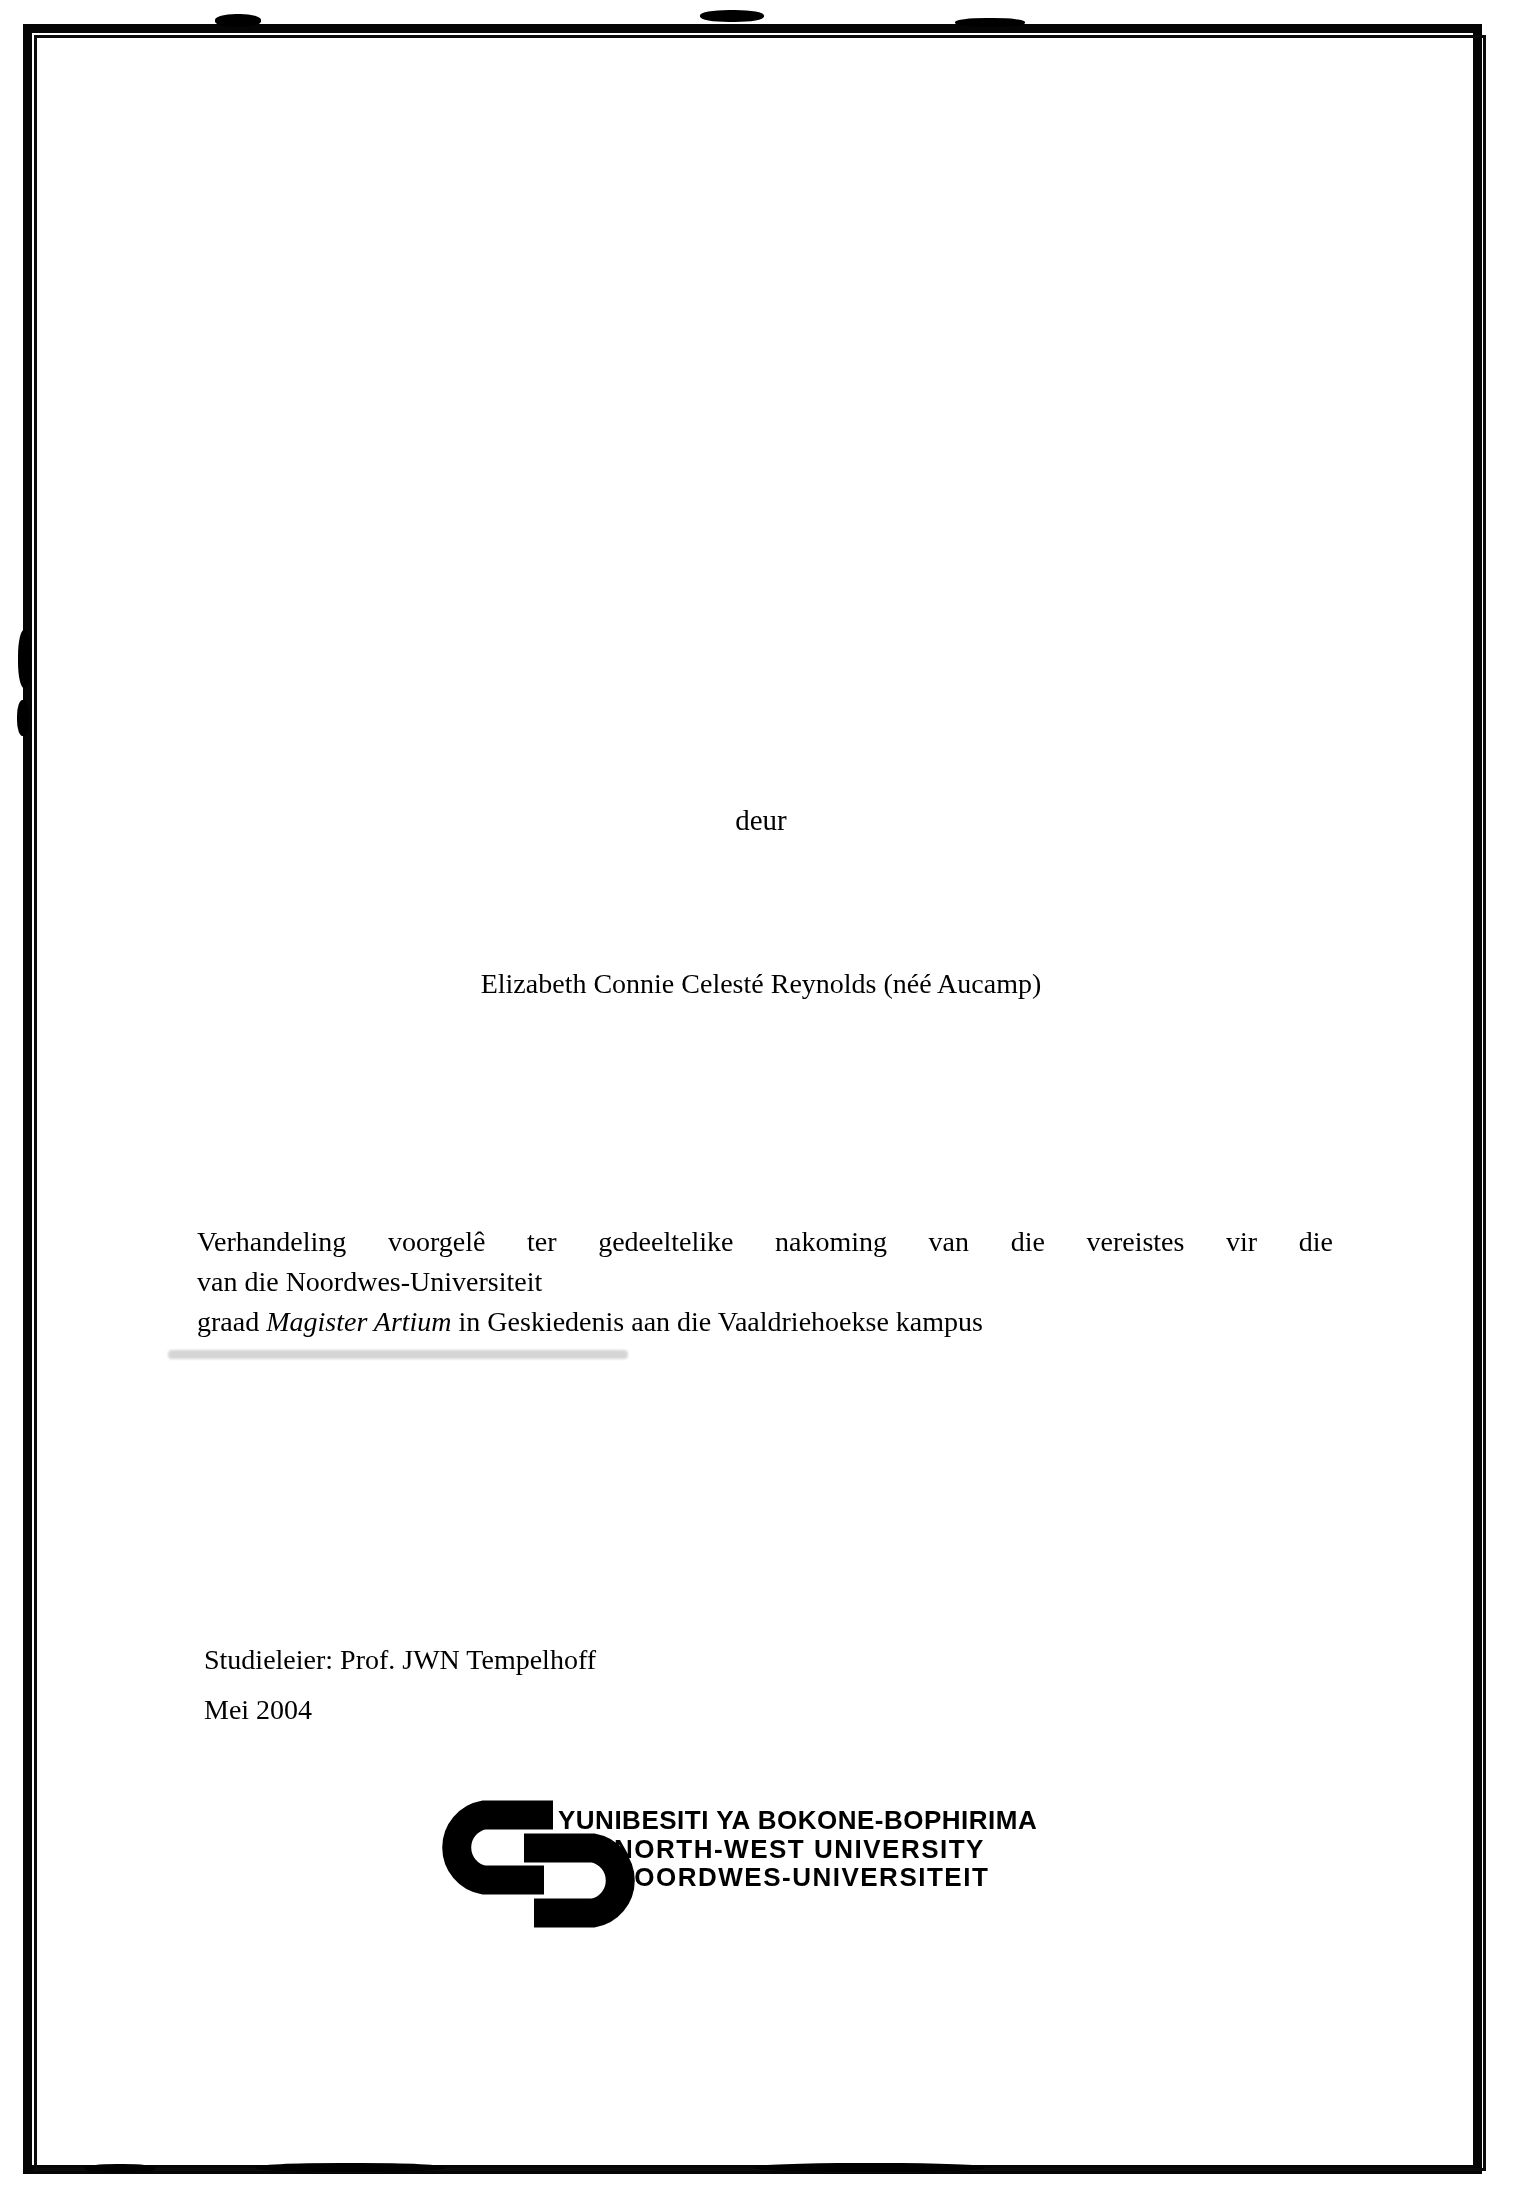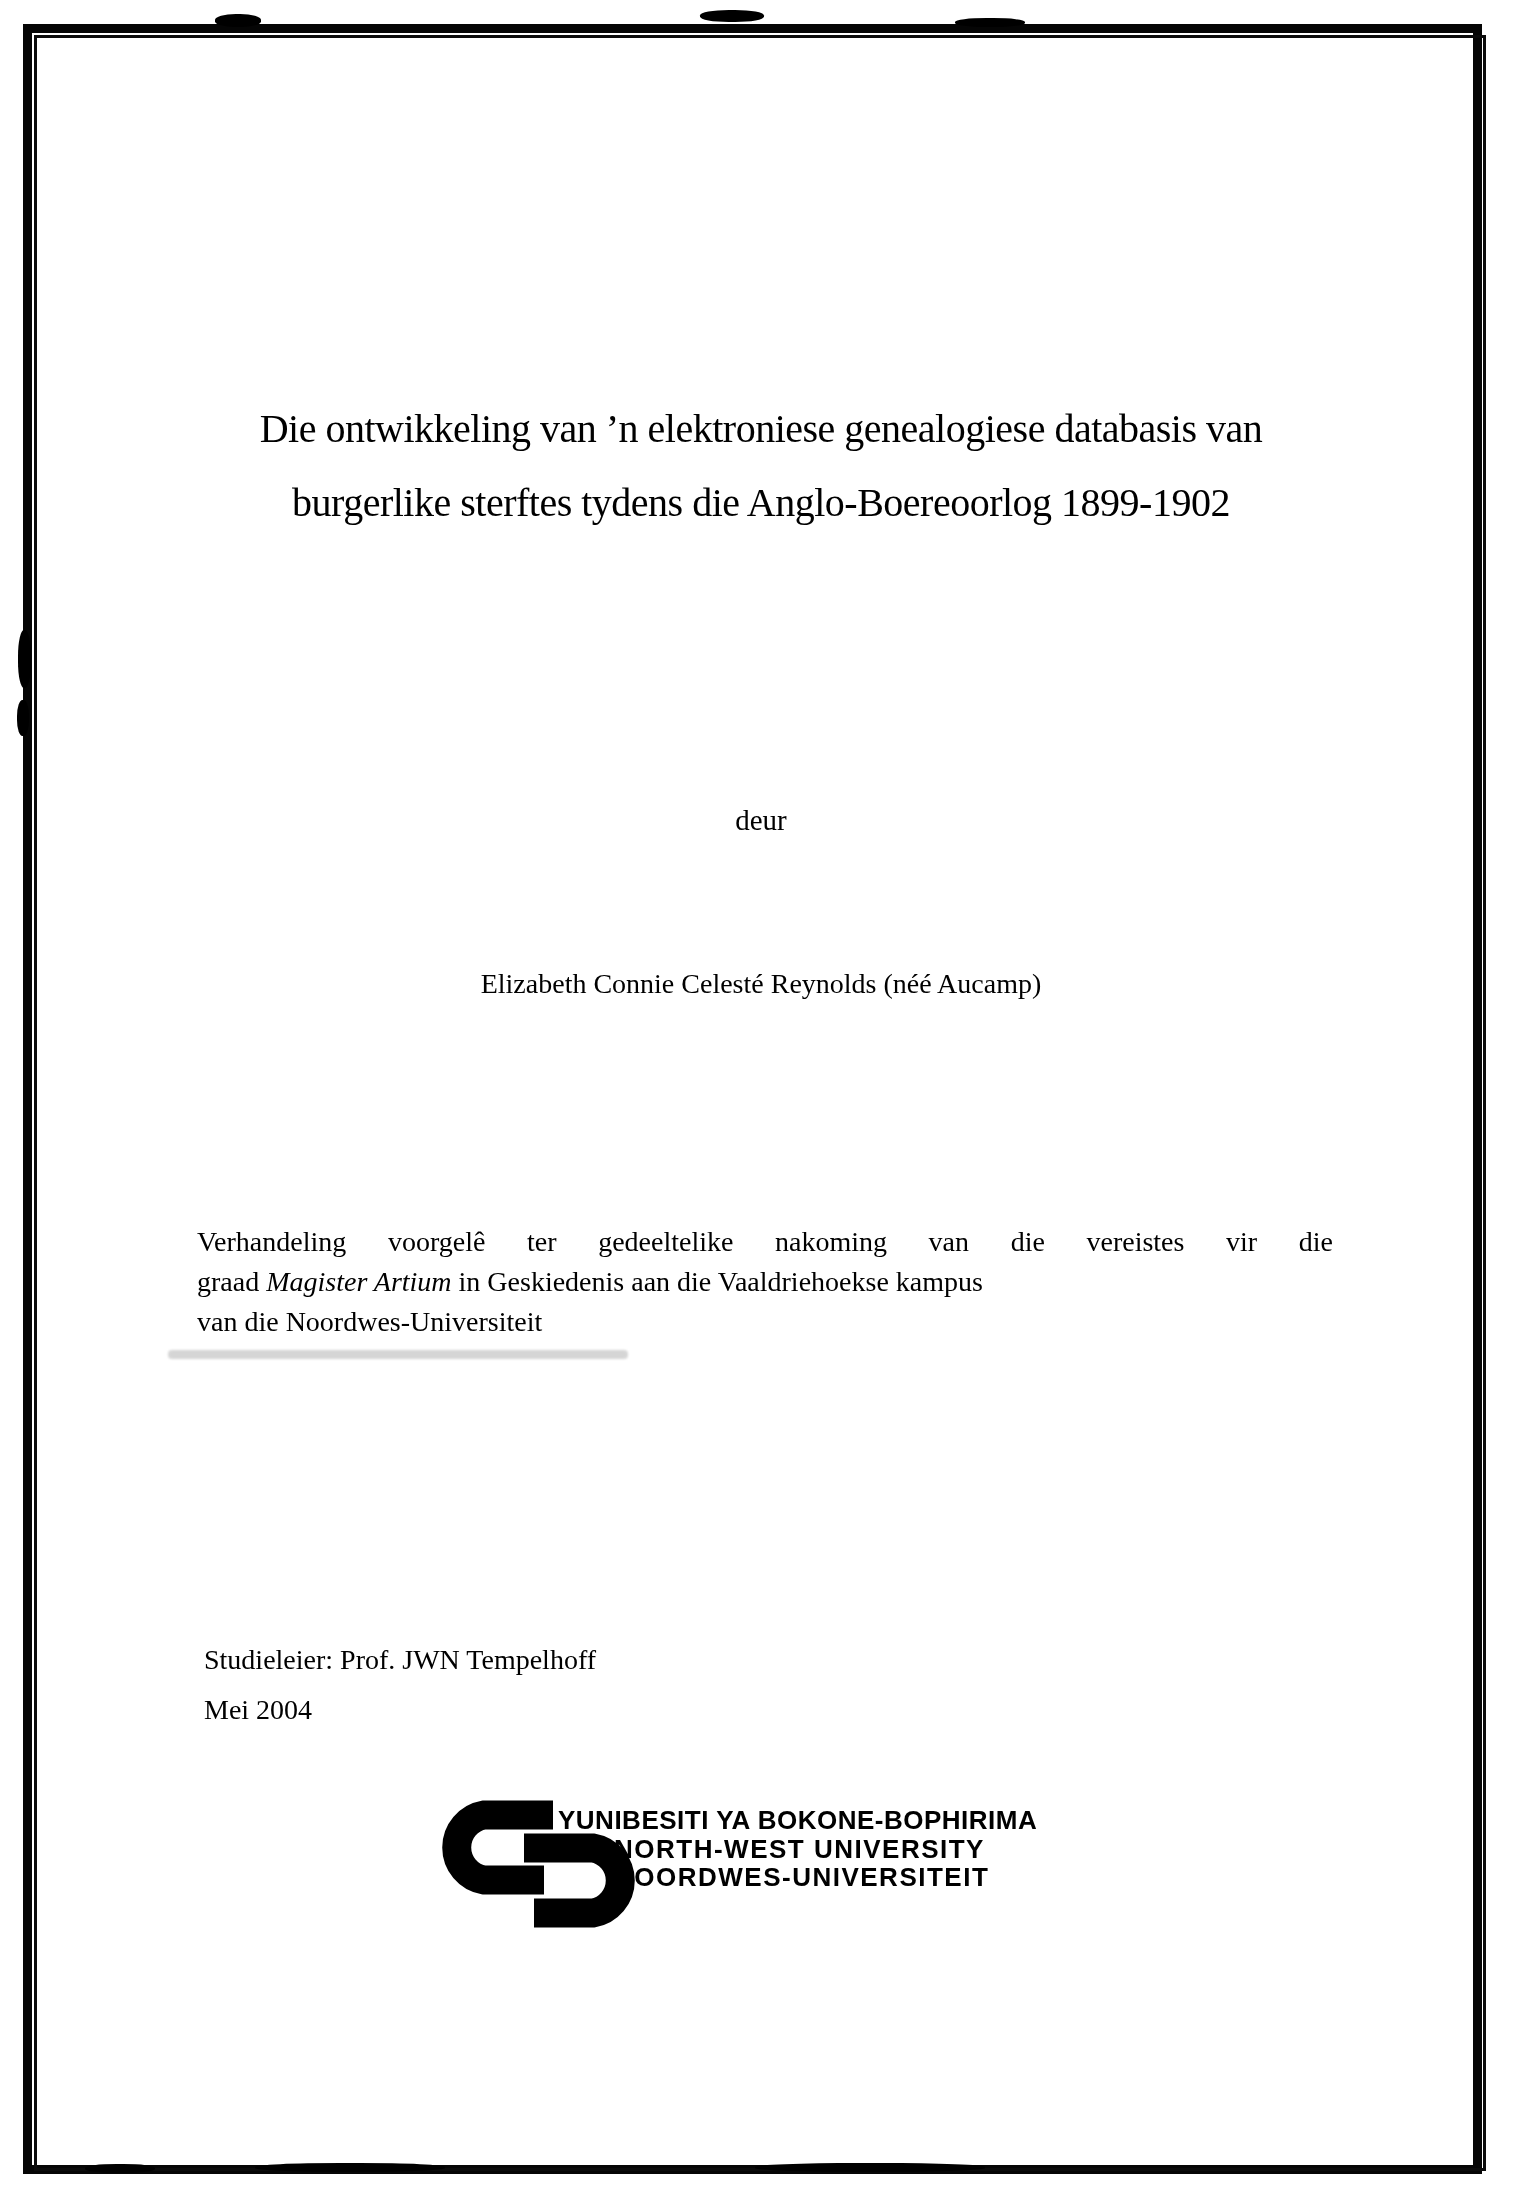--- a/index.html
+++ b/index.html
@@ -143,33 +143,29 @@
   <div class="artifact" style="left:700px; top:10px; width:64px; height:12px;"></div>
   <div class="artifact" style="left:955px; top:18px; width:70px; height:9px;"></div>
   <div class="artifact" style="left:18px; top:630px; width:13px; height:58px;"></div>
   <div class="artifact" style="left:17px; top:700px; width:12px; height:36px;"></div>
   <div class="artifact" style="left:85px; top:2164px; width:70px; height:9px;"></div>
   <div class="artifact" style="left:255px; top:2163px; width:190px; height:9px;"></div>
   <div class="artifact" style="left:755px; top:2163px; width:230px; height:9px;"></div>
 
   <div class="smudge" style="left:168px; top:1350px; width:460px; height:9px;"></div>
 
-  <div class="title-block">
-    <div>Die ontwikkeling van ’n elektroniese genealogiese databasis van</div>
-    <div>burgerlike sterftes tydens die Anglo-Boereoorlog 1899-1902</div>
-  </div>
 
   <div class="byline">deur</div>
 
   <div class="author-line">Elizabeth Connie Celesté Reynolds (néé Aucamp)</div>
 
   <div class="statement">
     <div class="justified">Verhandeling voorgelê ter gedeeltelike nakoming van die vereistes vir die</div>
+    <div>van die Noordwes-Universiteit</div>
     <div><span>graad </span><span class="it">Magister Artium</span><span> in Geskiedenis aan die Vaaldriehoekse kampus</span></div>
-    <div>van die Noordwes-Universiteit</div>
   </div>
 
   <div class="supervisor-block">
     <div>Studieleier: Prof. JWN Tempelhoff</div>
     <div>Mei 2004</div>
   </div>
 
   <div class="logo">
     <svg class="logo-mark" width="205" height="128" viewBox="0 0 205 128" aria-hidden="true">
       <path d="M 117 15 H 48 A 33 33 0 0 0 48 80 H 108" fill="none" stroke="#000000" stroke-width="29"></path>

